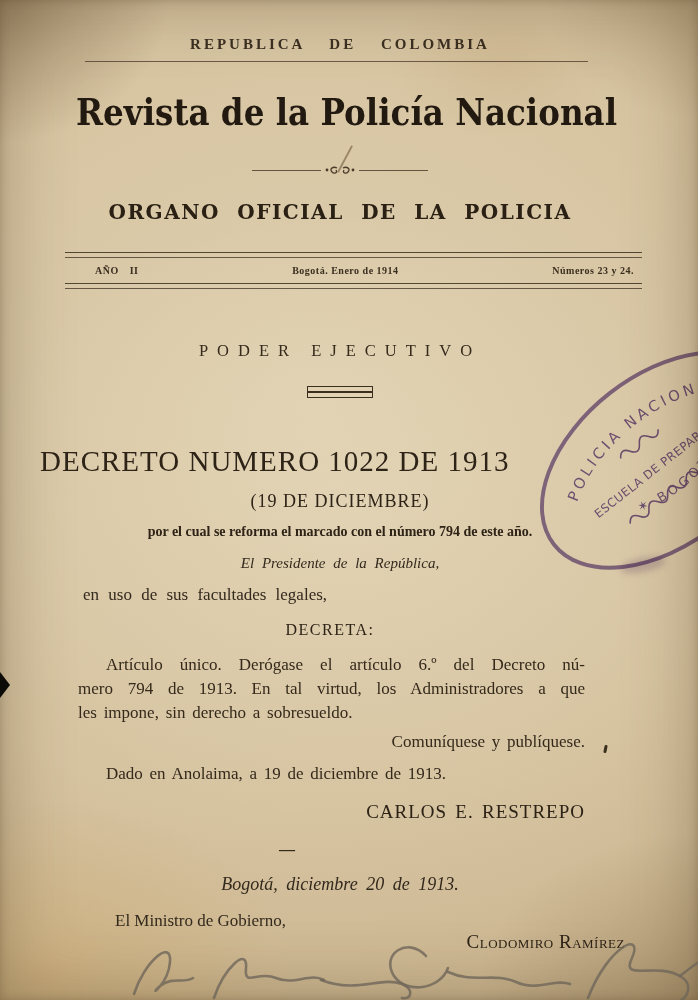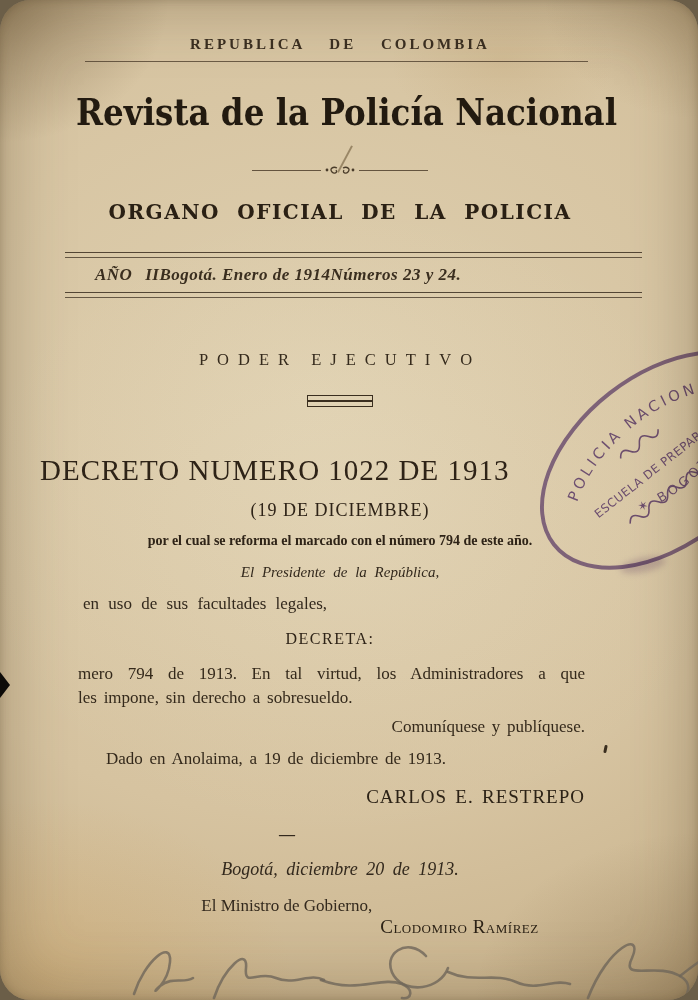--- a/index.html
+++ b/index.html
@@ -7,41 +7,41 @@
     position:relative; width:698px; height:1000px; overflow:hidden;
     background:
       radial-gradient(420px 300px at 6% 98%, rgba(205,150,70,.22), transparent 60%),
       radial-gradient(260px 220px at 0% 0%, rgba(96,74,44,.45), transparent 65%),
       radial-gradient(220px 170px at 100% 0%, rgba(120,95,60,.28), transparent 70%),
       radial-gradient(320px 240px at 100% 100%, rgba(110,85,52,.30), transparent 70%),
       radial-gradient(160px 110px at 72% 6%, rgba(170,130,70,.14), transparent 70%),
       radial-gradient(520px 420px at 50% 52%, rgba(246,238,214,.20), transparent 75%),
       radial-gradient(900px 760px at 45% 40%, #decfaf 0%, #d6c3a0 55%, #c3ac84 100%);
     box-shadow: inset 0 0 70px rgba(80,60,32,.38), inset 0 0 10px rgba(70,50,28,.28);
-    font-family:"Liberation Serif","DejaVu Serif",serif; color:#33291d;border-radius:31px;
+    font-family:"Liberation Serif","DejaVu Serif",serif; color:#33291d;
   }
   .wrap{position:absolute; left:40px; top:0; width:600px;}
 
   .country{margin-top:36px; text-align:center; font-size:15px; font-weight:bold;
     letter-spacing:3px; word-spacing:18px; color:#3a2e20;}
   .country-rule{margin:8px 0 0 45px; width:503px; border-top:1.5px solid rgba(70,55,38,.75);}
 
   .title{margin:28px 0 0; text-align:center; font-size:37px; font-weight:bold; color:#221a10;
     font-family:"DejaVu Serif",serif; white-space:nowrap; transform:scaleX(.88); transform-origin:50% 50%;}
 
   .divider{margin:30px auto 0; width:176px; height:12px; display:flex; align-items:center; gap:2px;}
   .div-line{flex:1; border-top:1px solid rgba(70,55,38,.8); height:0;}
 
   .subtitle{margin-top:24px; text-align:center; font-weight:bold; font-size:20px;
     letter-spacing:1.5px; word-spacing:9px; color:#2a2014; font-family:"DejaVu Serif",serif;}
 
   .banner{margin:28px 0 0 25px; width:577px;}
   .double-rule{height:4px; border-top:1.4px solid rgba(60,48,34,.85); border-bottom:1.4px solid rgba(60,48,34,.75);}
-  .banner-row{display:flex; align-items:center;
-    padding:7px 8px 7px 30px; font-weight:bold; font-size:17px; color:#3a2e1f; letter-spacing:.5px;font-style:italic;}
+  .banner-row{display:flex; justify-content:space-between; align-items:center;
+    padding:7px 8px 7px 30px; font-weight:bold; font-size:10px; color:#3a2e1f; letter-spacing:.5px;}
   .banner-year{word-spacing:8px;}
 
   .section-title{margin-top:52px; text-align:center; font-size:16.5px; letter-spacing:9px; color:#352a1c;}
   .rect-ornament{margin:25px auto 0; width:64px; height:10px; border:1.5px solid #3a2e1f;
     background:linear-gradient(to bottom, transparent 42%, #3a2e1f 42%, #3a2e1f 58%, transparent 58%);}
 
   .decree-title{margin-top:47px; font-size:29px; letter-spacing:1px; color:#2e2317;}
   .decree-date{margin-top:13px; text-align:center; font-size:18px; letter-spacing:1px; color:#2e2317;}
   .decree-summary{margin-top:12px; text-align:center; font-size:14px; font-weight:bold; color:#2e2317;}
   .issuer{margin-top:15px; text-align:center; font-style:italic; font-size:15px; word-spacing:4px;}
@@ -51,21 +51,21 @@
   .article{margin:14px 0 0 38px; width:507px; font-size:17px; line-height:24px; word-spacing:2.5px; color:#34291b;}
   .jline{text-align:justify; text-align-last:justify;}
   .jline.first{text-indent:28px;}
   .lastline{text-align:left;}
   .closing{margin-top:5px; text-indent:28px;text-align:right;}
   .issued{margin-top:8px; text-indent:28px;}
   .president{margin-top:14px; text-align:right; font-size:19px; letter-spacing:1px; color:#2c2216;}
 
   .dash{margin-top:16px; text-align:center; padding-right:106px; font-weight:bold; line-height:20px;}
   .counter-date{margin-top:14px; text-align:center; font-style:italic; font-size:18px; word-spacing:4px;}
-  .minister-row{margin-top:16px; display:flex; justify-content:center; padding-left:75px; font-size:17px;gap:8px;}
+  .minister-row{margin-top:16px; display:flex; justify-content:space-between; padding-left:75px; font-size:17px;gap:8px;}
   .minister-name{font-variant:small-caps; font-size:19px; letter-spacing:.5px; position:relative; top:20px; margin-right:15px; color:#2c2216;}
 
   .stamp{position:absolute; left:514px; top:366px; width:296px; height:188px;
     transform:rotate(-38deg); transform-origin:50% 50%; opacity:.92; mix-blend-mode:multiply;}
   .stamp ellipse, .stamp .sq{stroke:#7456a0; fill:none;}
   .stamp text{fill:#7456a0; font-family:"DejaVu Sans","Liberation Sans",sans-serif;}
 
   .signature{position:absolute; left:96px; top:928px; width:602px; height:72px;}
   .signature path{fill:none; stroke:#6f675a; stroke-width:2.6; stroke-linecap:round; opacity:.8;}
 
@@ -117,20 +117,21 @@
 
     <div class="decree-title">DECRETO NUMERO 1022 DE 1913</div>
     <div class="decree-date">(19 DE DICIEMBRE)</div>
     <div class="decree-summary">por el cual se reforma el marcado con el número 794 de este año.</div>
 
     <div class="issuer">El Presidente de la República,</div>
     <div class="powers">en uso de sus facultades legales,</div>
     <div class="decreta">DECRETA:</div>
 
     <div class="article">
+      <div class="jline first">Artículo único. Derógase el artículo 6.º del Decreto nú-</div>
       <div class="jline">mero 794 de 1913. En tal virtud, los Administradores a que</div>
       <div class="lastline">les impone, sin derecho a sobresueldo.</div>
       <div class="closing">Comuníquese y publíquese.</div>
       <div class="issued">Dado en Anolaima, a 19 de diciembre de 1913.</div>
       <div class="president">CARLOS E. RESTREPO</div>
     </div>
 
     <div class="dash">—</div>
     <div class="counter-date">Bogotá, diciembre 20 de 1913.</div>
 

